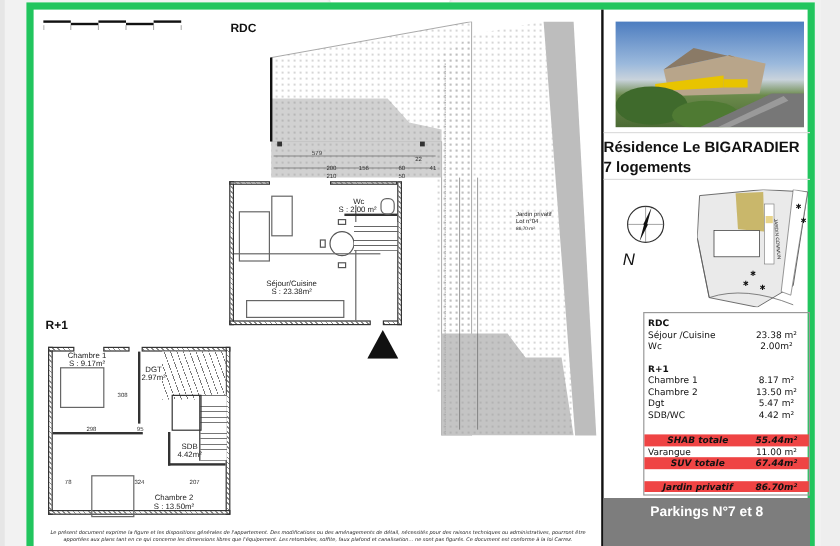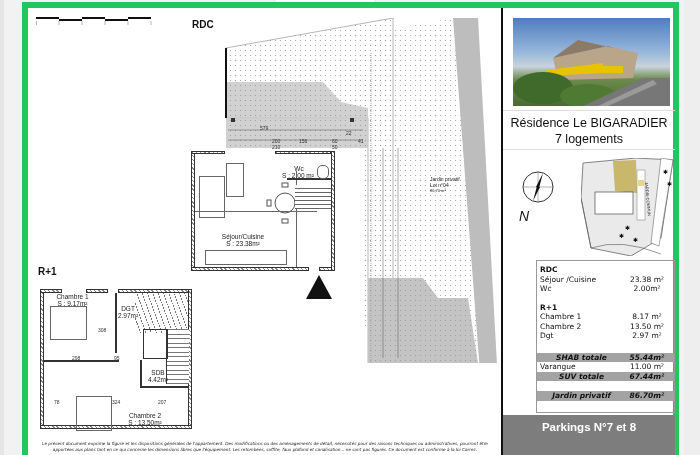--- a/index.html
+++ b/index.html
@@ -7,28 +7,28 @@
   .sheet { position:absolute; left:22px; top:2px; width:645px; height:449px; background:#fff; border:6px solid #22c55e; }
   .left-edge { position:absolute; left:0; top:0; width:4px; height:455px; background:#e6e6e6; }
   .right-edge { position:absolute; left:684px; top:0; width:16px; height:455px; background:#eeeeee; }
   .top-pill { position:absolute; left:275px; top:-8px; width:100px; height:14px; background:#fff; border-radius:7px; box-shadow:0 1px 3px rgba(0,0,0,.15); }
   .plan-area { position:absolute; left:0; top:0; width:473px; height:449px; }
   .level-label { position:absolute; font-weight:bold; font-size:10px; color:#111; }
   .scale-bar { position:absolute; left:8px; top:8px; }
   .disclaimer { position:absolute; left:6px; top:433px; width:462px; font-family:"DejaVu Sans", sans-serif; font-style:italic; font-size:4.2px; line-height:6px; color:#222; text-align:center; }
   .panel { position:absolute; left:473px; top:0; width:172px; height:449px; border-left:2px solid #111; }
   .hero { position:absolute; left:10px; top:10px; width:157px; height:88px; background:linear-gradient(#4d7dc0 0%, #9bb9dc 40%, #c9d3dc 55%, #6b8a4b 70%, #4b6a34 100%); overflow:hidden; }
-  .title-block { position:absolute; left:0; top:102px; width:172px; height:40px; border-top:1px solid #ddd; border-bottom:1px solid #ddd; text-align:center; font-weight:normal; font-size:12.5px; line-height:16px; color:#111; padding-top:4px; box-sizing:border-box; }
+  .title-block { position:absolute; left:0; top:102px; width:172px; height:40px; border-top:1px solid #ddd; border-bottom:1px solid #ddd; font-weight:bold; font-size:12.5px; line-height:16px; color:#111; padding-top:4px; box-sizing:border-box; }
   .site-plan { position:absolute; left:0; top:144px; width:172px; height:100px; }
   .compass { position:absolute; left:20px; top:18px; width:30px; height:30px; border:1px solid #333; border-radius:50%; }
   .north-label { position:absolute; left:16px; top:56px; font-style:italic; font-size:14px; color:#111; }
   .area-table { position:absolute; left:33px; top:252px; width:137px; height:151px; border:1px solid #999; font-family:"DejaVu Sans", sans-serif; font-size:7.5px; color:#111; }
   .area-table .row { display:flex; justify-content:space-between; height:9.5px; line-height:9.5px; padding:0 3px 0 3px; }
   .area-table .head { font-weight:bold; }
-  .area-table .total { background:#a3a3a3; font-style:italic; font-weight:bold; }
+  .area-table .total { background:#ef4444; font-style:italic; font-weight:bold; }
   .area-table .val { width:48px; text-align:center; }
   .area-table .lbl-center { flex:1; text-align:center; }
   .footer-banner { position:absolute; left:0; top:407px; width:172px; height:42px; background:#7d7d7d; color:#fff; font-weight:bold; text-align:center; font-size:11.5px; line-height:15px; padding-top:5px; box-sizing:border-box; }
   .wall { position:absolute; background:repeating-linear-gradient(45deg,#888 0 1px,#fff 1px 3px); border:1px solid #333; box-sizing:border-box; }
   .room-label { position:absolute; font-size:6.5px; color:#222; text-align:center; line-height:8px; }
   .dim { position:absolute; font-size:5px; color:#333; }
 </style>
 </head>
 <body>
 
@@ -235,21 +235,25 @@
       <div class="row">
           <span>Chambre 1</span>
           <span class="val">8.17 m²</span>
         </div>
       <div class="row">
           <span>Chambre 2</span>
           <span class="val">13.50 m²</span>
         </div>
       <div class="row">
           <span>Dgt</span>
-          <span class="val">2.97 m²</span>
+          <span class="val">5.47 m²</span>
+        </div>
+      <div class="row">
+          <span>SDB/WC</span>
+          <span class="val">4.42 m²</span>
         </div>
       <div style="height:12px;"></div>
       <div class="row total">
           <span class="lbl-center">SHAB totale</span>
           <span class="val">55.44m²</span>
         </div>
       <div class="row">
           <span>Varangue</span>
           <span class="val">11.00 m²</span>
         </div>

